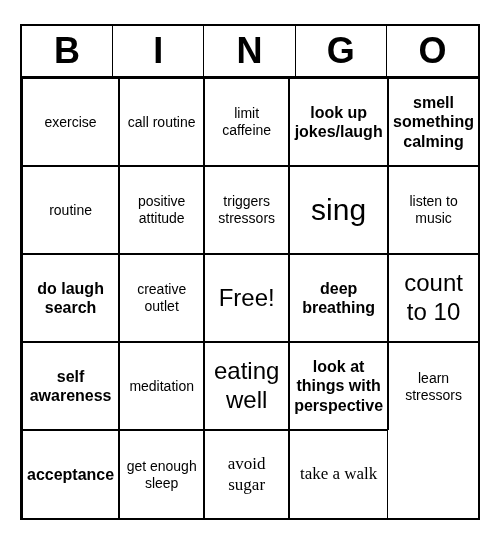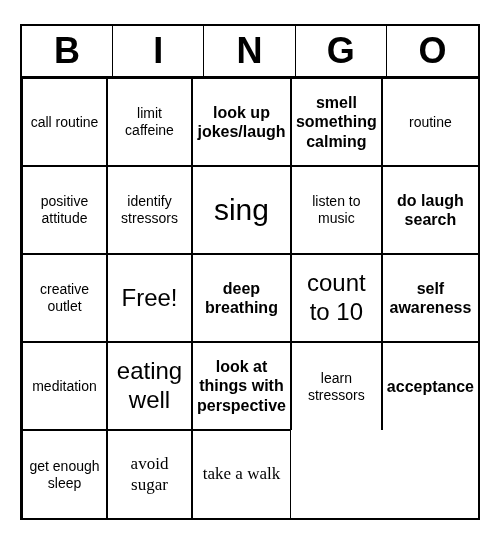--- a/index.html
+++ b/index.html
@@ -98,40 +98,43 @@
 
 <div class="bingo-card">
   <div class="bingo-header">
   <div class="bingo-header-cell">B</div>
       <div class="bingo-header-cell">I</div>
       <div class="bingo-header-cell">N</div>
       <div class="bingo-header-cell">G</div>
       <div class="bingo-header-cell">O</div>
     </div>
   <div class="bingo-grid">
+  <div class="bingo-cell">
+        <span class="text-normal">exercise</span>
+      </div>
       <div class="bingo-cell">
         <span class="text-normal">call routine</span>
       </div>
       <div class="bingo-cell">
         <span class="text-normal">limit caffeine</span>
       </div>
       <div class="bingo-cell">
         <span class="text-small">look up jokes/laugh</span>
       </div>
       <div class="bingo-cell">
         <span class="text-small">smell something calming</span>
       </div>
       <div class="bingo-cell">
         <span class="text-normal">routine</span>
       </div>
       <div class="bingo-cell">
         <span class="text-normal">positive attitude</span>
       </div>
       <div class="bingo-cell">
-        <span class="text-normal">identify stressors</span>
+        <span class="text-normal">triggers stressors</span>
       </div>
       <div class="bingo-cell">
         <span class="text-xlarge">sing</span>
       </div>
       <div class="bingo-cell">
         <span class="text-normal">listen to music</span>
       </div>
       <div class="bingo-cell">
         <span class="text-small">do laugh search</span>
       </div>

